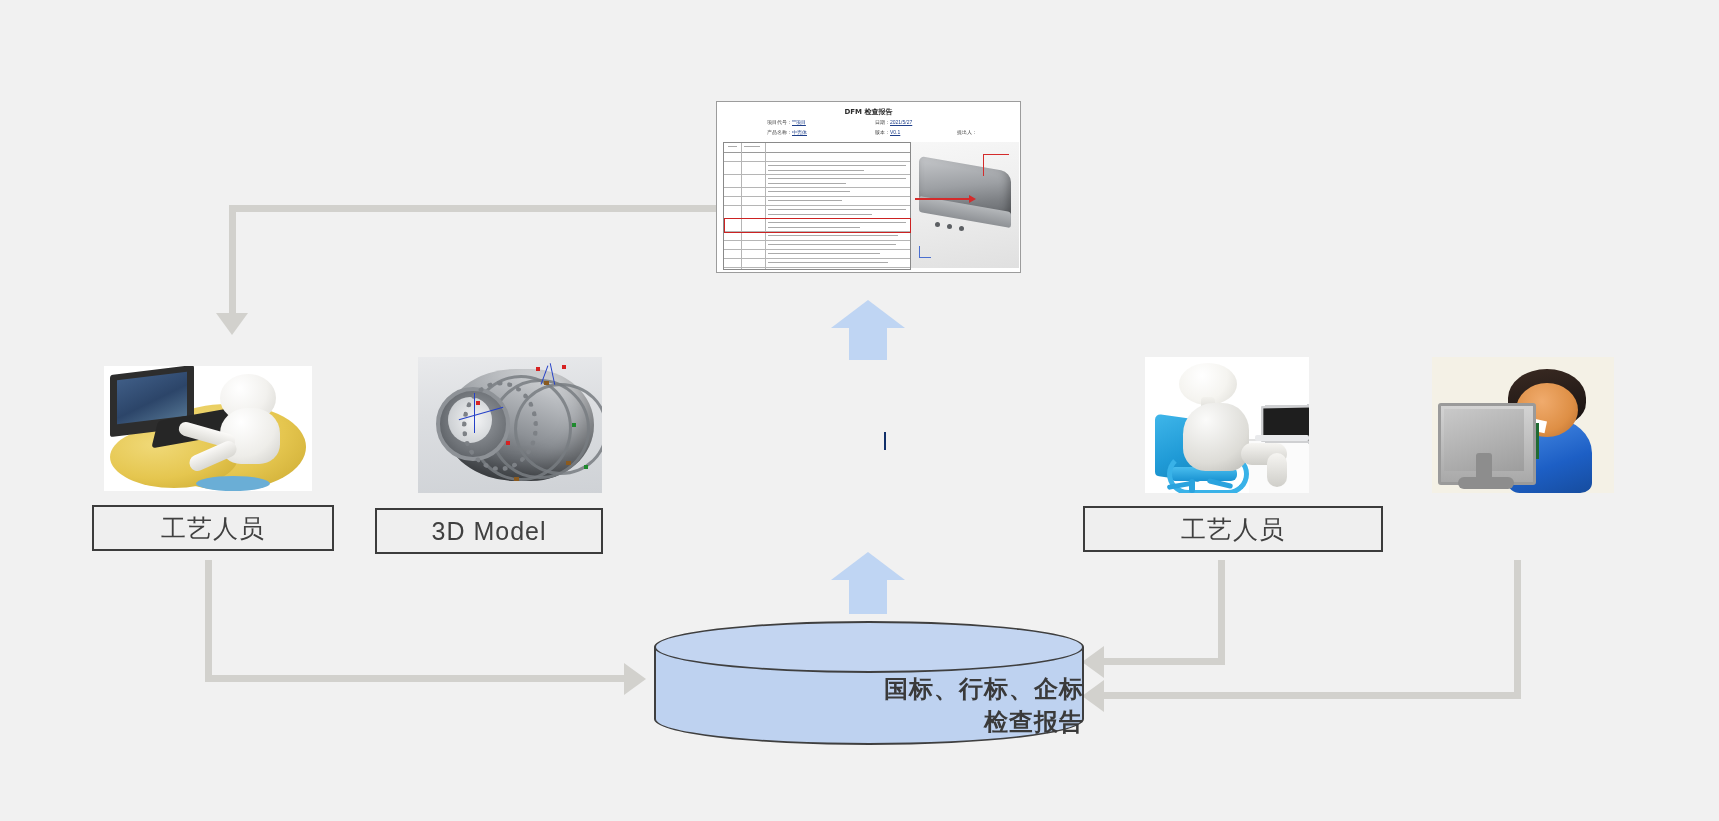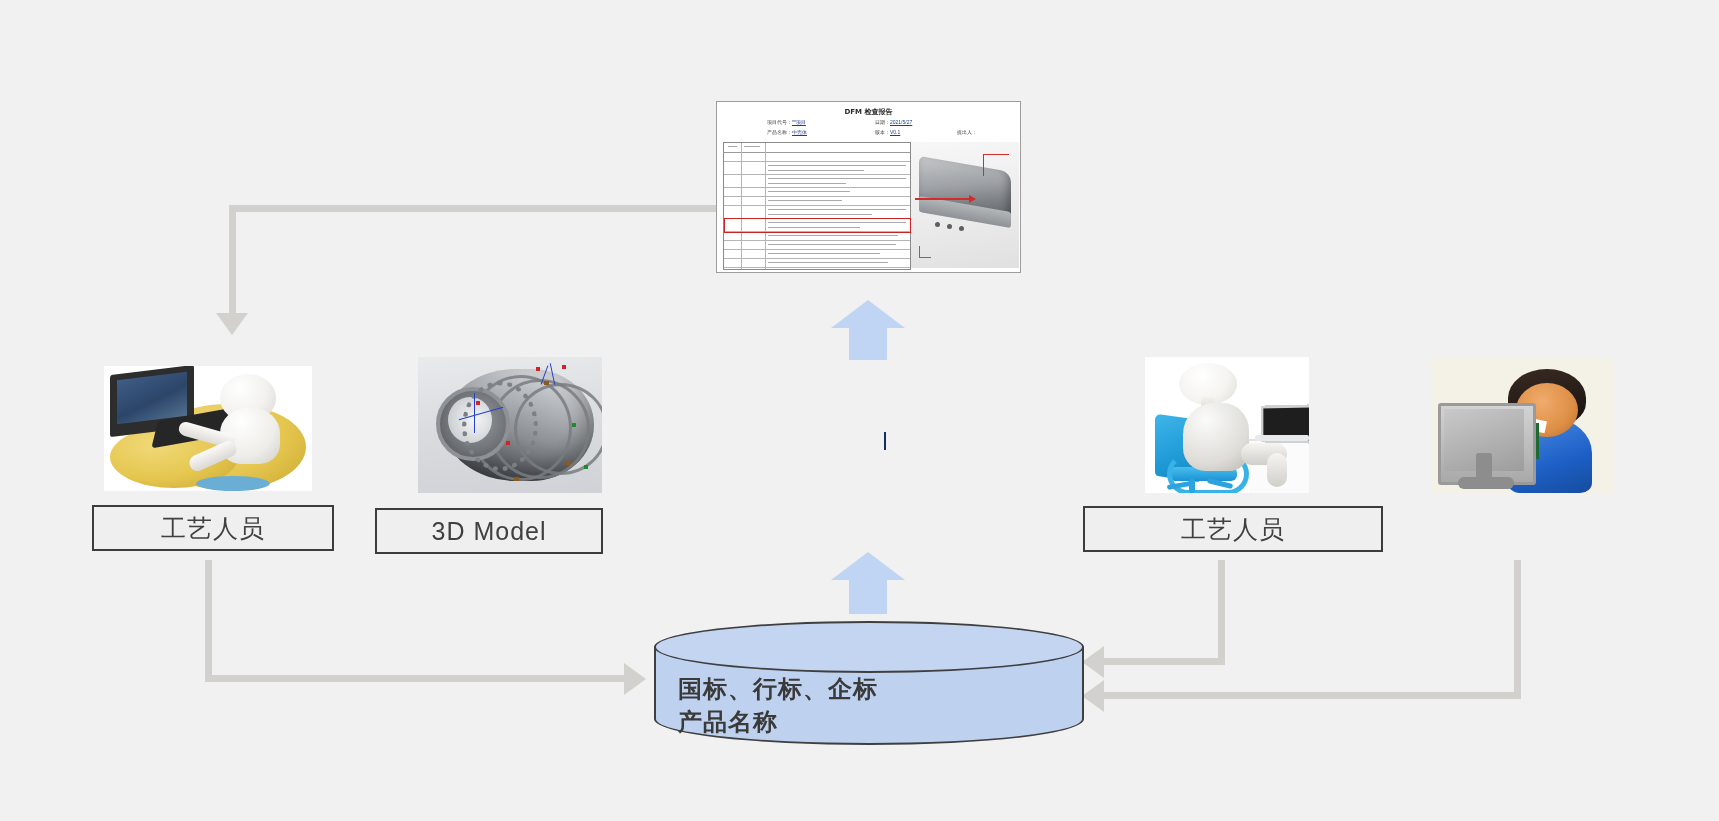--- a/index.html
+++ b/index.html
@@ -82,21 +82,21 @@
     position: absolute;
     left: 0; right: 0; bottom: 0; height: 52px;
     background: #bed2f0;
     border: 2px solid #3f3f3f;
     border-radius: 50%;
     box-sizing: border-box;
   }
   .cyl .caption {
     position: absolute;
     left: 0; right: 0; top: 52px;
-    text-align: left;
+    text-align: right;
     color: #3a3a3a;
     font-weight: bold;
     font-size: 24px;
     line-height: 33px;
     letter-spacing: 1px;
     font-family: "DejaVu Sans", "Liberation Sans", sans-serif;
     z-index: 4;
     padding-left: 24px;
   }
 
@@ -337,21 +337,21 @@
   </div>
 
   <div class="text-caret" style="left:884px; top:432px; height:18px;"></div>
 
   <div class="cyl" style="left:654px; top:621px; width:430px; height:124px;">
     <div class="bottom"></div>
     <div class="body"></div>
     <div class="top"></div>
     <div class="caption">
       <div>国标、行标、企标</div>
-      <div>产品名称</div>
+      <div>检查报告</div>
     </div>
   </div>
 
   <div class="pic pic-designer" style="left:104px; top:366px; width:208px; height:125px;">
     <div class="d-seat" style="left:46px; top:38px; width:156px; height:86px;"></div>
     <div class="d-seat" style="left:6px; top:60px; width:128px; height:62px;"></div>
     <div class="d-base" style="left:92px; top:110px; width:74px; height:15px;"></div>
     <div class="d-monitor-body" style="left:6px; top:4px; width:84px; height:62px;"></div>
     <div class="d-monitor-screen" style="left:13px; top:10px; width:70px; height:44px;"></div>
     <div class="d-keyboard" style="left:50px; top:48px; width:88px; height:26px;"></div>

